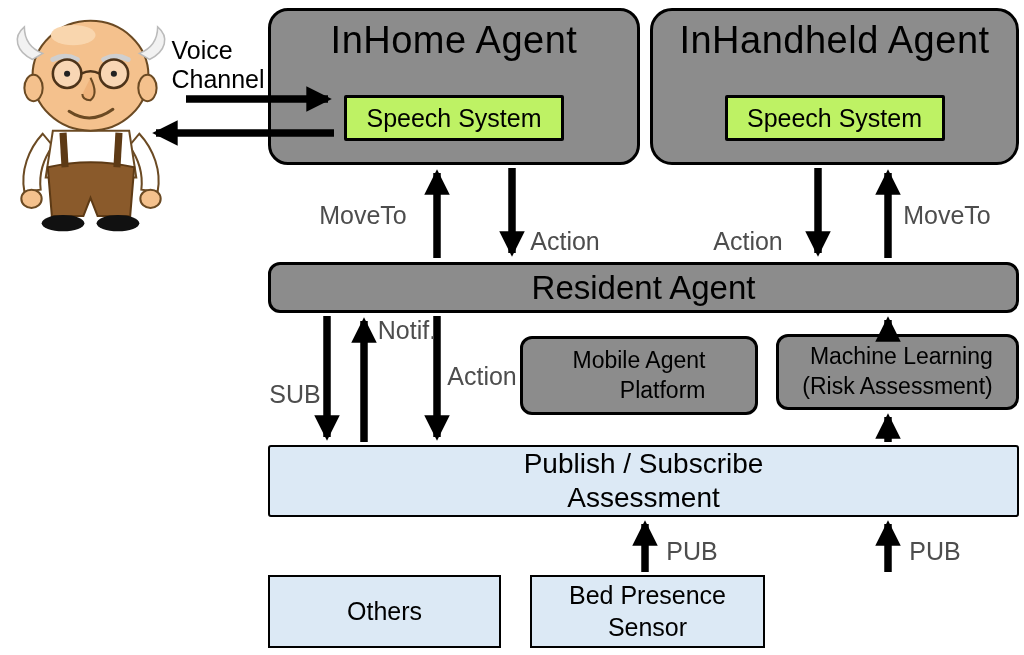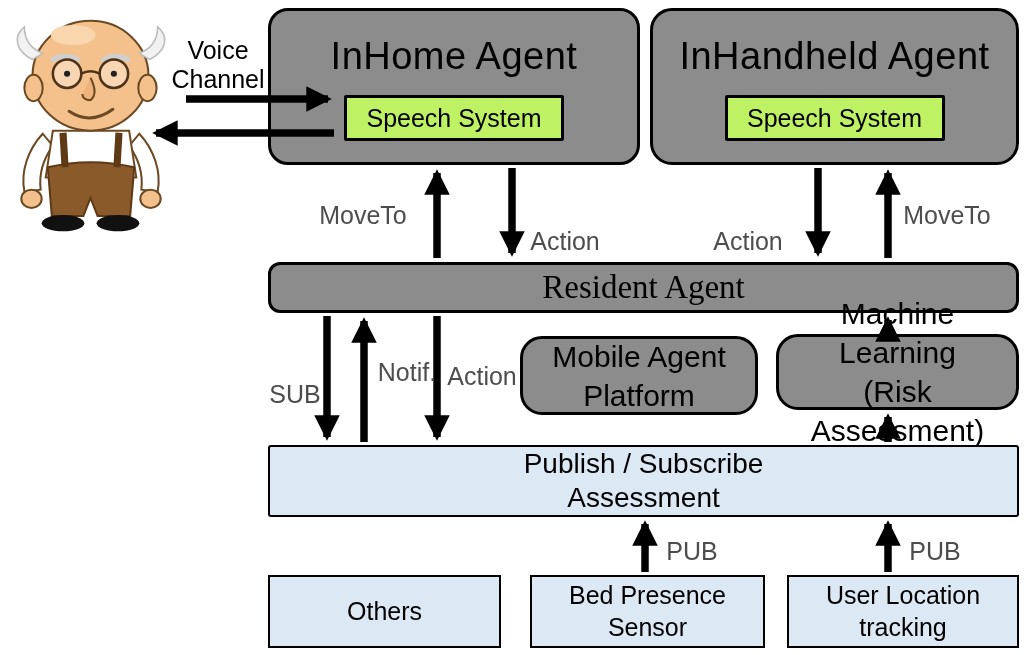--- a/index.html
+++ b/index.html
@@ -11,33 +11,33 @@
   
   .arrows { position:absolute; left:0; top:0; z-index:3; pointer-events:none; }
 
   
   .node { position:absolute; border:3px solid #000; display:flex; align-items:center;
           justify-content:center; text-align:center; color:#000; z-index:2; }
   .gray  { background:#8c8c8c; }
   .light { background:#dce9f5; border-width:2px; }
 
   .agent { border-radius:20px; flex-direction:column; justify-content:flex-start; }
-  .agent-title { font-size:38px; margin-top:24px; letter-spacing:.5px; }
+  .agent-title { font-size:38px; margin-top:8px; letter-spacing:.5px; }
   .speech { position:absolute; left:50%; transform:translateX(-50%); top:84px;
             width:220px; height:46px; background:#bef264; border:3px solid #000;
             border-radius:2px; display:flex; align-items:center; justify-content:center;
             font-size:25px; }
 
-  .resident   { border-radius:12px; font-size:33px;font-family:Liberation Serif, serif; }
-  .subgray    { border-radius:22px; font-size:30px; line-height:1.3; white-space:pre-line; }
+  .resident   { border-radius:12px; font-size:33px; }
+  .subgray    { border-radius:12px; font-size:23px; line-height:1.3; white-space:pre-line;text-align:right; }
   .middleware { font-size:28px; line-height:1.2; white-space:pre-line; border-radius:3px; }
   .bottom     { font-size:25px; line-height:1.25; white-space:pre-line; }
 
   .edge-label { position:absolute; transform:translateX(-50%); font-size:25px;
-                color:#4d4d4d; white-space:pre-line; text-align:center; z-index:4; }
+                color:#4d4d4d; white-space:pre-line; z-index:4; }
   .edge-label.black { color:#000; }
 
   .actor { position:absolute; left:2px; top:6px; width:178px; height:230px; z-index:1; }
   .actor svg { width:100%; height:100%; }
 </style>
 </head>
 <body>
 
 <div class="canvas">
 
@@ -120,34 +120,32 @@
   </div>
 
   <div class="edge-label" style="left:363px; top:201px;">MoveTo</div>
   <div class="edge-label" style="left:565px; top:227px;">Action</div>
   <div class="edge-label" style="left:748px; top:227px;">Action</div>
   <div class="edge-label" style="left:947px; top:201px;">MoveTo</div>
 
   <div class="node gray resident" style="left:268px; top:262px; width:751px; height:51px;">Resident Agent</div>
 
   <div class="edge-label" style="left:295px; top:380px;">SUB</div>
-  <div class="edge-label" style="left:407px; top:316px;margin-top:42px;">Notif.</div>
+  <div class="edge-label" style="left:407px; top:316px;">Notif.</div>
   <div class="edge-label" style="left:482px; top:362px;">Action</div>
 
   <div class="node gray subgray" style="left:520px; top:336px; width:238px; height:79px;">Mobile Agent
 Platform</div>
 
   <div class="node gray subgray" style="left:776px; top:334px; width:243px; height:76px;">Machine Learning
 (Risk Assessment)</div>
 
   <div class="node light middleware" style="left:268px; top:445px; width:751px; height:72px;">Publish / Subscribe
 Assessment</div>
 
   <div class="edge-label" style="left:692px; top:537px;">PUB</div>
   <div class="edge-label" style="left:935px; top:537px;">PUB</div>
 
   <div class="node light bottom" style="left:530px; top:575px; width:235px; height:73px;">Bed Presence
 Sensor</div>
   <div class="node light bottom" style="left:268px; top:575px; width:233px; height:73px;">Others</div>
-  <div class="node light bottom" style="left:787px; top:575px; width:232px; height:73px;">User Location
-tracking</div>
 
 </div>
 
 </body></html>

